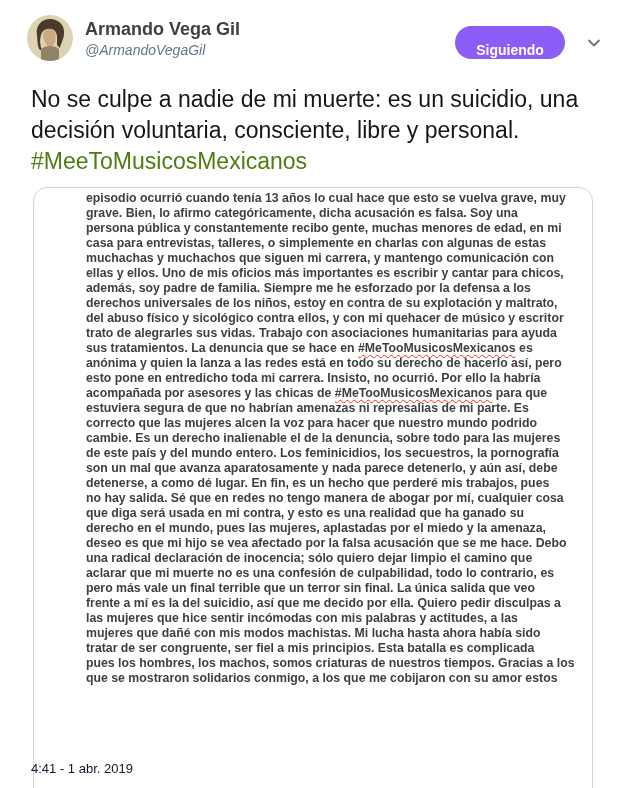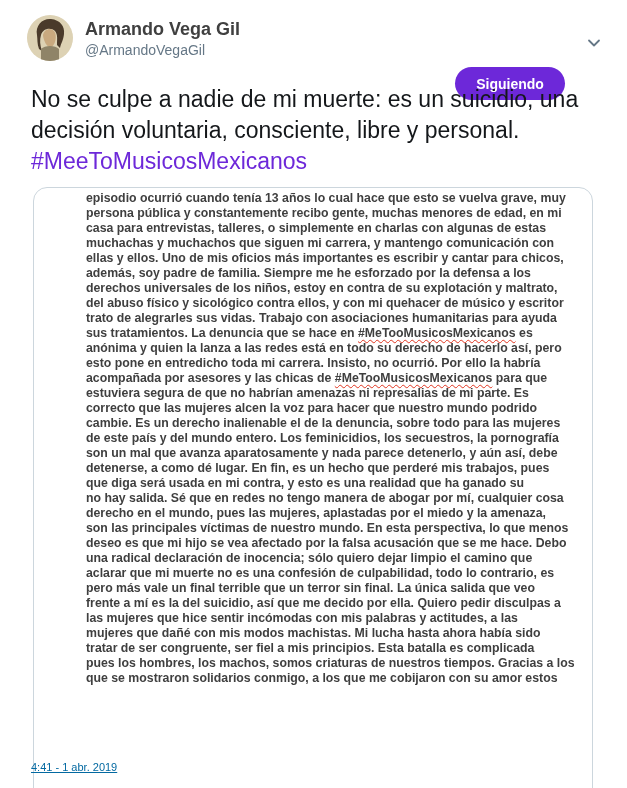--- a/index.html
+++ b/index.html
@@ -11,39 +11,38 @@
   
   .avatar{
     position:absolute;left:27px;top:15px;width:46px;height:46px;border-radius:50%;
     overflow:hidden;background:#e9e2cf;cursor:pointer;
   }
   .display-name{
     position:absolute;left:85px;top:19px;font-size:18px;font-weight:bold;color:#404040;
     cursor:pointer;
   }
   .handle{
-    position:absolute;left:85px;top:42px;font-size:14px;color:#657786;cursor:pointer;
+    position:absolute;left:85px;top:42px;font-size:14px;color:#657786;cursor:pointer;font-style:italic;
   }
   .follow-btn{
     position:absolute;left:455px;top:26px;height:33px;min-width:110px;
-    background:#6d28d9;border:none;border-radius:100px;color:#ffffff;
-    font-size:14px;font-weight:bold;padding:8px 20px;cursor:pointer;
+    background:#8b5cf6;border:none;border-radius:100px;color:#ffffff;
+    font-size:14px;font-weight:bold;padding:16px 20px;cursor:pointer;
     font-family:"Liberation Sans","DejaVu Sans",sans-serif;
-    margin-top:41px;
   }
   .caret{
     position:absolute;left:583px;top:32px;width:22px;height:22px;cursor:pointer;
     display:flex;align-items:center;justify-content:center;
   }
   
   .tweet-text{
     position:absolute;left:31px;top:84px;width:566px;
     font-size:23px;line-height:31px;color:#14171a;letter-spacing:0;
   }
-  .tweet-text .hashtag{color:#6d28d9;text-decoration:none;cursor:pointer;}
+  .tweet-text .hashtag{color:#4d7c0f;text-decoration:none;cursor:pointer;}
   
   .note-image{
     position:absolute;left:33px;top:187px;width:560px;height:646px;
     border:1px solid #ccd6dd;border-radius:14px;background:#ffffff;
     overflow:hidden;cursor:pointer;box-sizing:border-box;font-weight:bold;
   }
   .note-text{
     position:absolute;left:52px;top:3px;right:2px;
     font-size:12.3px;line-height:15px;color:#3f3f3f;
   }
@@ -51,21 +50,21 @@
   .misspell{
     text-decoration:underline;
     text-decoration-style:wavy;
     text-decoration-color:#e0341f;
     text-decoration-thickness:1px;
     text-underline-offset:2px;
     margin-top:44px;
   }
   
   .timestamp{
-    position:absolute;left:31px;top:761px;font-size:11px;color:#0369a1;cursor:pointer;text-decoration:underline;
+    position:absolute;left:31px;top:761px;font-size:13px;color:#0f172a;cursor:pointer;
   }
 </style>
 </head>
 <body>
 
 <div class="avatar">
   <svg width="46" height="46" viewBox="0 0 46 46">
     <circle cx="23" cy="23" r="23" fill="#ddd2b4"></circle>
     <path d="M10 20 C8 10 16 3 24 4 C33 5 38 11 37 19 C36.5 25 34 28 33 33 L30 30 C30 24 31 20 28 16 C24 12 16 13 14 20 C12.5 25 13 30 15 36 L12 34 C10 29 10.6 24 10 20 Z" fill="#4a3a2a"></path>
     <path d="M16 20 C17 14 24 12 27 16 C29.5 19 29 24 28 27 C27 30 25 32 23.5 32 C21 32 18.5 29 17.5 26 C16.8 24 16 22 16 20 Z" fill="#c9a97f"></path>
@@ -79,42 +78,42 @@
   <svg width="18" height="18" viewBox="0 0 18 18">
     <polyline points="4,6.5 9,11.5 14,6.5" fill="none" stroke="#657786" stroke-width="1.8" stroke-linecap="round" stroke-linejoin="round"></polyline>
   </svg>
 </div>
 
 <div class="tweet-text"><span>No se culpe a nadie de mi muerte: es un suicidio, una decisión voluntaria, consciente, libre y personal. </span><a class="hashtag">#MeeToMusicosMexicanos</a></div>
 
 <div class="note-image">
   <div class="note-text">
       <div class="note-line">episodio ocurrió cuando tenía 13 años lo cual hace que esto se vuelva grave, muy</div>
+      <div class="note-line">grave. Bien, lo afirmo categóricamente, dicha acusación es falsa. Soy una</div>
       <div class="note-line">persona pública y constantemente recibo gente, muchas menores de edad, en mi</div>
       <div class="note-line">casa para entrevistas, talleres, o simplemente en charlas con algunas de estas</div>
       <div class="note-line">muchachas y muchachos que siguen mi carrera, y mantengo comunicación con</div>
       <div class="note-line">ellas y ellos. Uno de mis oficios más importantes es escribir y cantar para chicos,</div>
       <div class="note-line">además, soy padre de familia. Siempre me he esforzado por la defensa a los</div>
       <div class="note-line">derechos universales de los niños, estoy en contra de su explotación y maltrato,</div>
       <div class="note-line">del abuso físico y sicológico contra ellos, y con mi quehacer de músico y escritor</div>
       <div class="note-line">trato de alegrarles sus vidas. Trabajo con asociaciones humanitarias para ayuda</div>
       <div class="note-line">sus tratamientos. La denuncia que se hace en <span class="misspell">#MeTooMusicosMexicanos</span> es</div>
       <div class="note-line">anónima y quien la lanza a las redes está en todo su derecho de hacerlo así, pero</div>
       <div class="note-line">esto pone en entredicho toda mi carrera. Insisto, no ocurrió. Por ello la habría</div>
       <div class="note-line">acompañada por asesores y las chicas de <span class="misspell">#MeTooMusicosMexicanos</span> para que</div>
       <div class="note-line">estuviera segura de que no habrían amenazas ni represalias de mi parte. Es</div>
       <div class="note-line">correcto que las mujeres alcen la voz para hacer que nuestro mundo podrido</div>
       <div class="note-line">cambie. Es un derecho inalienable el de la denuncia, sobre todo para las mujeres</div>
       <div class="note-line">de este país y del mundo entero. Los feminicidios, los secuestros, la pornografía</div>
       <div class="note-line">son un mal que avanza aparatosamente y nada parece detenerlo, y aún así, debe</div>
       <div class="note-line">detenerse, a como dé lugar. En fin, es un hecho que perderé mis trabajos, pues</div>
+      <div class="note-line">no hay salida. Sé que en redes no tengo manera de abogar por mí, cualquier cosa</div>
       <div class="note-line">que diga será usada en mi contra, y esto es una realidad que ha ganado su</div>
-      <div class="note-line">no hay salida. Sé que en redes no tengo manera de abogar por mí, cualquier cosa</div>
       <div class="note-line">derecho en el mundo, pues las mujeres, aplastadas por el miedo y la amenaza,</div>
-      <div class="note-line">son las principales víctimas de nuestro mundo. En esta perspectiva, lo que menos</div>
       <div class="note-line">deseo es que mi hijo se vea afectado por la falsa acusación que se me hace. Debo</div>
       <div class="note-line">una radical declaración de inocencia; sólo quiero dejar limpio el camino que</div>
       <div class="note-line">aclarar que mi muerte no es una confesión de culpabilidad, todo lo contrario, es</div>
       <div class="note-line">pero más vale un final terrible que un terror sin final. La única salida que veo</div>
       <div class="note-line">frente a mí es la del suicidio, así que me decido por ella. Quiero pedir disculpas a</div>
       <div class="note-line">las mujeres que hice sentir incómodas con mis palabras y actitudes, a las</div>
       <div class="note-line">mujeres que dañé con mis modos machistas. Mi lucha hasta ahora había sido</div>
       <div class="note-line">tratar de ser congruente, ser fiel a mis principios. Esta batalla es complicada</div>
       <div class="note-line">pues los hombres, los machos, somos criaturas de nuestros tiempos. Gracias a los</div>
       <div class="note-line">que se mostraron solidarios conmigo, a los que me cobijaron con su amor estos</div>

